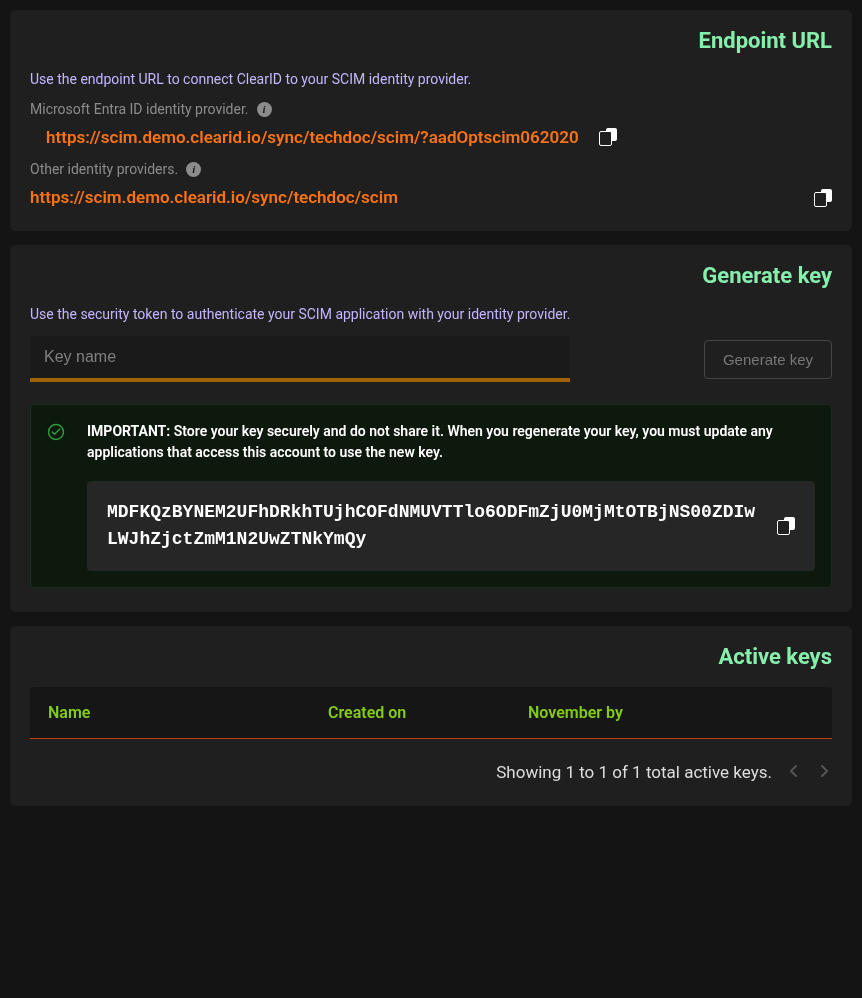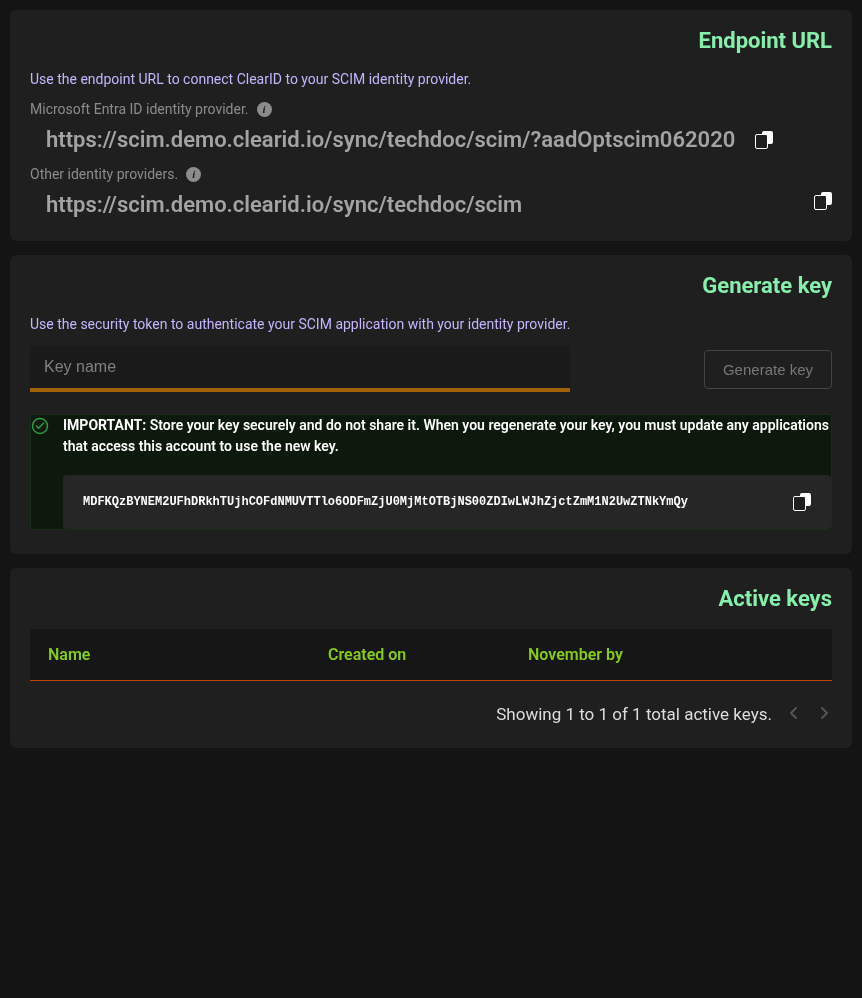--- a/index.html
+++ b/index.html
@@ -51,22 +51,22 @@
       margin-left: 8px;
       line-height: 1;
     }
     .url-row {
       display:flex;
       align-items:center;
       margin-left:16px;
       margin-bottom: 14px;
     }
     .url-text {
-      font-size: 22px;
-      color: #a3a3a3;
+      font-size: 17px;
+      color: #f97316;
       font-weight: 600;
     }
     .copy-icon {
       width:18px;
       height:18px;
       margin-left: 20px;
       position: relative;
       cursor: pointer;
       flex-shrink:0;
     }
@@ -84,23 +84,22 @@
       position:absolute;
       width:11px;
       height:13px;
       border:1.6px solid #fff;
       border-radius:2px;
       bottom:0; left:0;
       background:#1f1f1f;
     }
     .url-row-wide {
       display:flex;
-      align-items:flex-start;
+      align-items:flex-end;
       justify-content:space-between;
-      margin-left:16px;
     }
     
     .keyinput-row {
       display:flex;
       align-items:center;
       gap: 24px;
       margin-top: 6px;
     }
     .key-input {
       flex: 0 0 540px;
@@ -120,23 +119,24 @@
       color:#777;
       font-size: 15px;
       padding: 10px 18px;
       border-radius:4px;
       cursor: default;
     }
     .alert {
       background:#0d190d;
       border:1px solid #1a2d1a;
       border-radius:4px;
+      padding: 16px;
       margin-top: 22px;
       display:flex;
-      gap: 14px;
+      gap: 22px;
     }
     .alert-body {
       flex:1;
     }
     .alert-msg {
       color:#fff;
       font-size:14px;
       font-weight:600;
       line-height:1.5;
     }
@@ -148,21 +148,21 @@
       border-radius:4px;
       margin-top:18px;
       padding: 18px 20px;
       display:flex;
       align-items:center;
       justify-content:space-between;
       gap: 20px;
     }
     .token-text {
       font-family: "Consolas","Courier New",monospace;
-      font-size:12px;
+      font-size:18px;
       color:#fff;
       word-break:break-all;
       font-weight:600;
       line-height:1.5;
     }
     .check-icon {
       width:18px;height:18px;flex-shrink:0;margin-top:2px;
     }
     
     .table {

